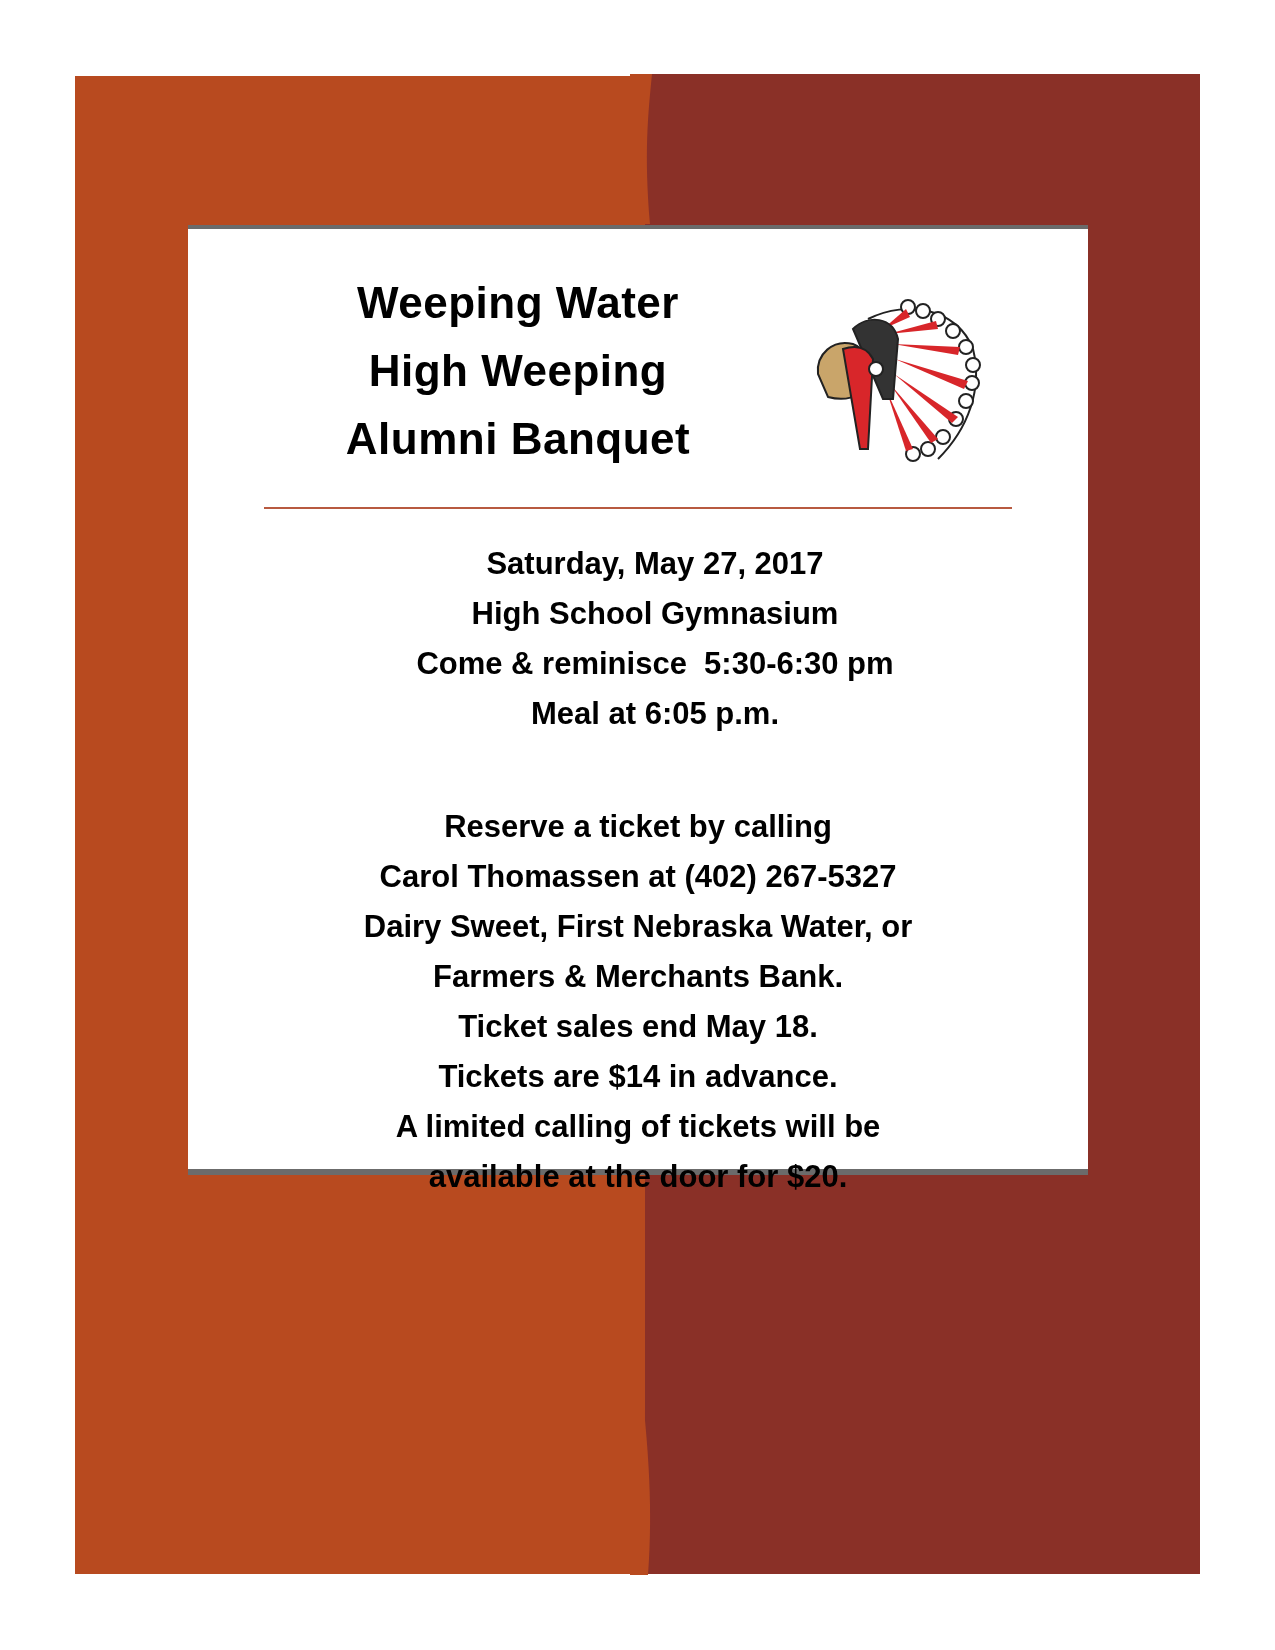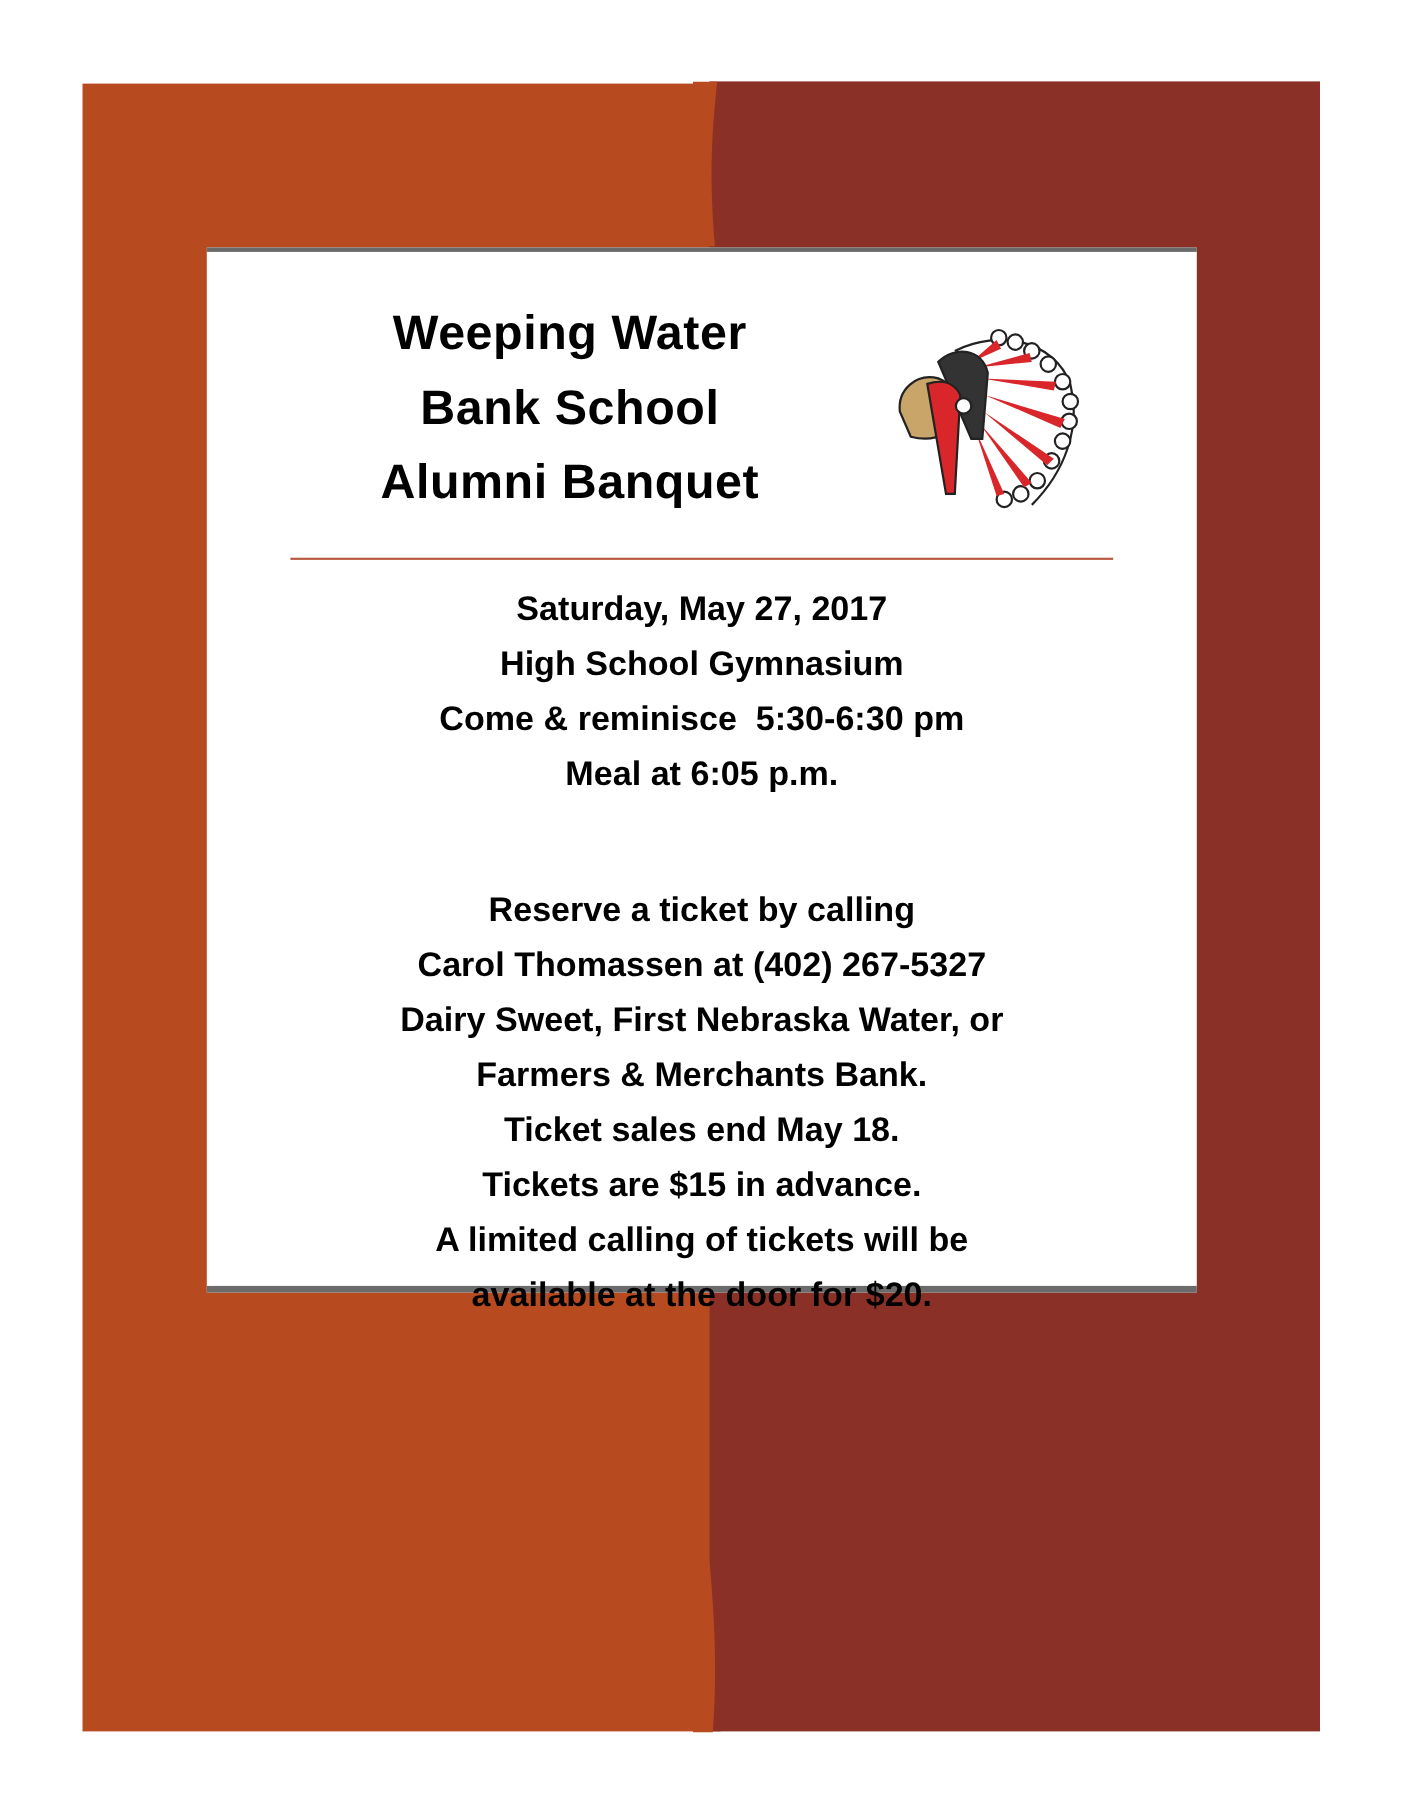--- a/index.html
+++ b/index.html
@@ -7,39 +7,39 @@
   .bg-left { position:absolute; left:75px; top:76px; width:580px; height:1498px; background:#b84a1f; }
   .bg-right { position:absolute; left:645px; top:74px; width:555px; height:1500px; background:#8a3027; }
   .wave-top { position:absolute; left:630px; top:74px; width:40px; height:150px; }
   .wave-bottom { position:absolute; left:630px; top:1410px; width:40px; height:165px; }
   .panel { position:absolute; left:188px; top:225px; width:900px; height:950px; background:#ffffff; border-top:4px solid #6b6b6b; border-bottom:6px solid #6b6b6b; box-sizing:border-box; }
   .title { position:absolute; left:120px; top:40px; width:420px; text-align:center; font-weight:bold; font-size:44px; line-height:68px; color:#000; letter-spacing:0.5px; }
   .logo { position:absolute; left:610px; top:60px; width:190px; height:180px; }
   .divider { position:absolute; left:76px; top:278px; width:748px; height:2px; background:#b85a40; }
   .info { position:absolute; left:0; width:900px; text-align:center; font-weight:bold; font-size:31px; color:#000; }
   .info div { height:50px; line-height:50px; }
-  .info1 { top:300px; }
+  .info1 { top:310px;padding-left:17px; }
   .info2 { top:558px;margin-top:15px; }
 </style>
 </head>
 <body>
 
 <div class="bg-left"></div>
 <div class="bg-right"></div>
 <svg class="wave-top" viewBox="0 0 40 150">
   <path d="M0,0 L22,0 C18,40 14,80 20,150 L0,150 Z" fill="#b84a1f"></path>
 </svg>
 <svg class="wave-bottom" viewBox="0 0 40 165">
   <path d="M0,0 L14,0 C20,60 22,110 18,165 L0,165 Z" fill="#b84a1f"></path>
 </svg>
 
 <div class="panel">
   <div class="title">
     <div>Weeping Water</div>
-    <div>Bank School</div>
+    <div>High Weeping</div>
     <div>Alumni Banquet</div>
   </div>
 
   <svg class="logo" viewBox="0 0 190 180">
     <g stroke="#222" stroke-width="2">
       <path d="M70,30 C110,10 160,20 175,60 C185,100 170,140 140,170" fill="none"></path>
       <g fill="#fff">
         <circle cx="110" cy="18" r="7"></circle>
           <circle cx="125" cy="22" r="7"></circle>
           <circle cx="140" cy="30" r="7"></circle>
@@ -77,17 +77,17 @@
     <div style="white-space:pre">Come &amp; reminisce  5:30-6:30 pm</div>
     <div>Meal at 6:05 p.m.</div>
   </div>
 
   <div class="info info2">
     <div>Reserve a ticket by calling</div>
     <div>Carol Thomassen at (402) 267-5327</div>
     <div>Dairy Sweet, First Nebraska Water, or</div>
     <div>Farmers &amp; Merchants Bank.</div>
     <div>Ticket sales end May 18.</div>
-    <div>Tickets are $15 in advance.</div>
+    <div>Tickets are $14 in advance.</div>
     <div>A limited calling of tickets will be</div>
     <div>available at the door for $20.</div>
   </div>
 </div>
 
 </body></html>

